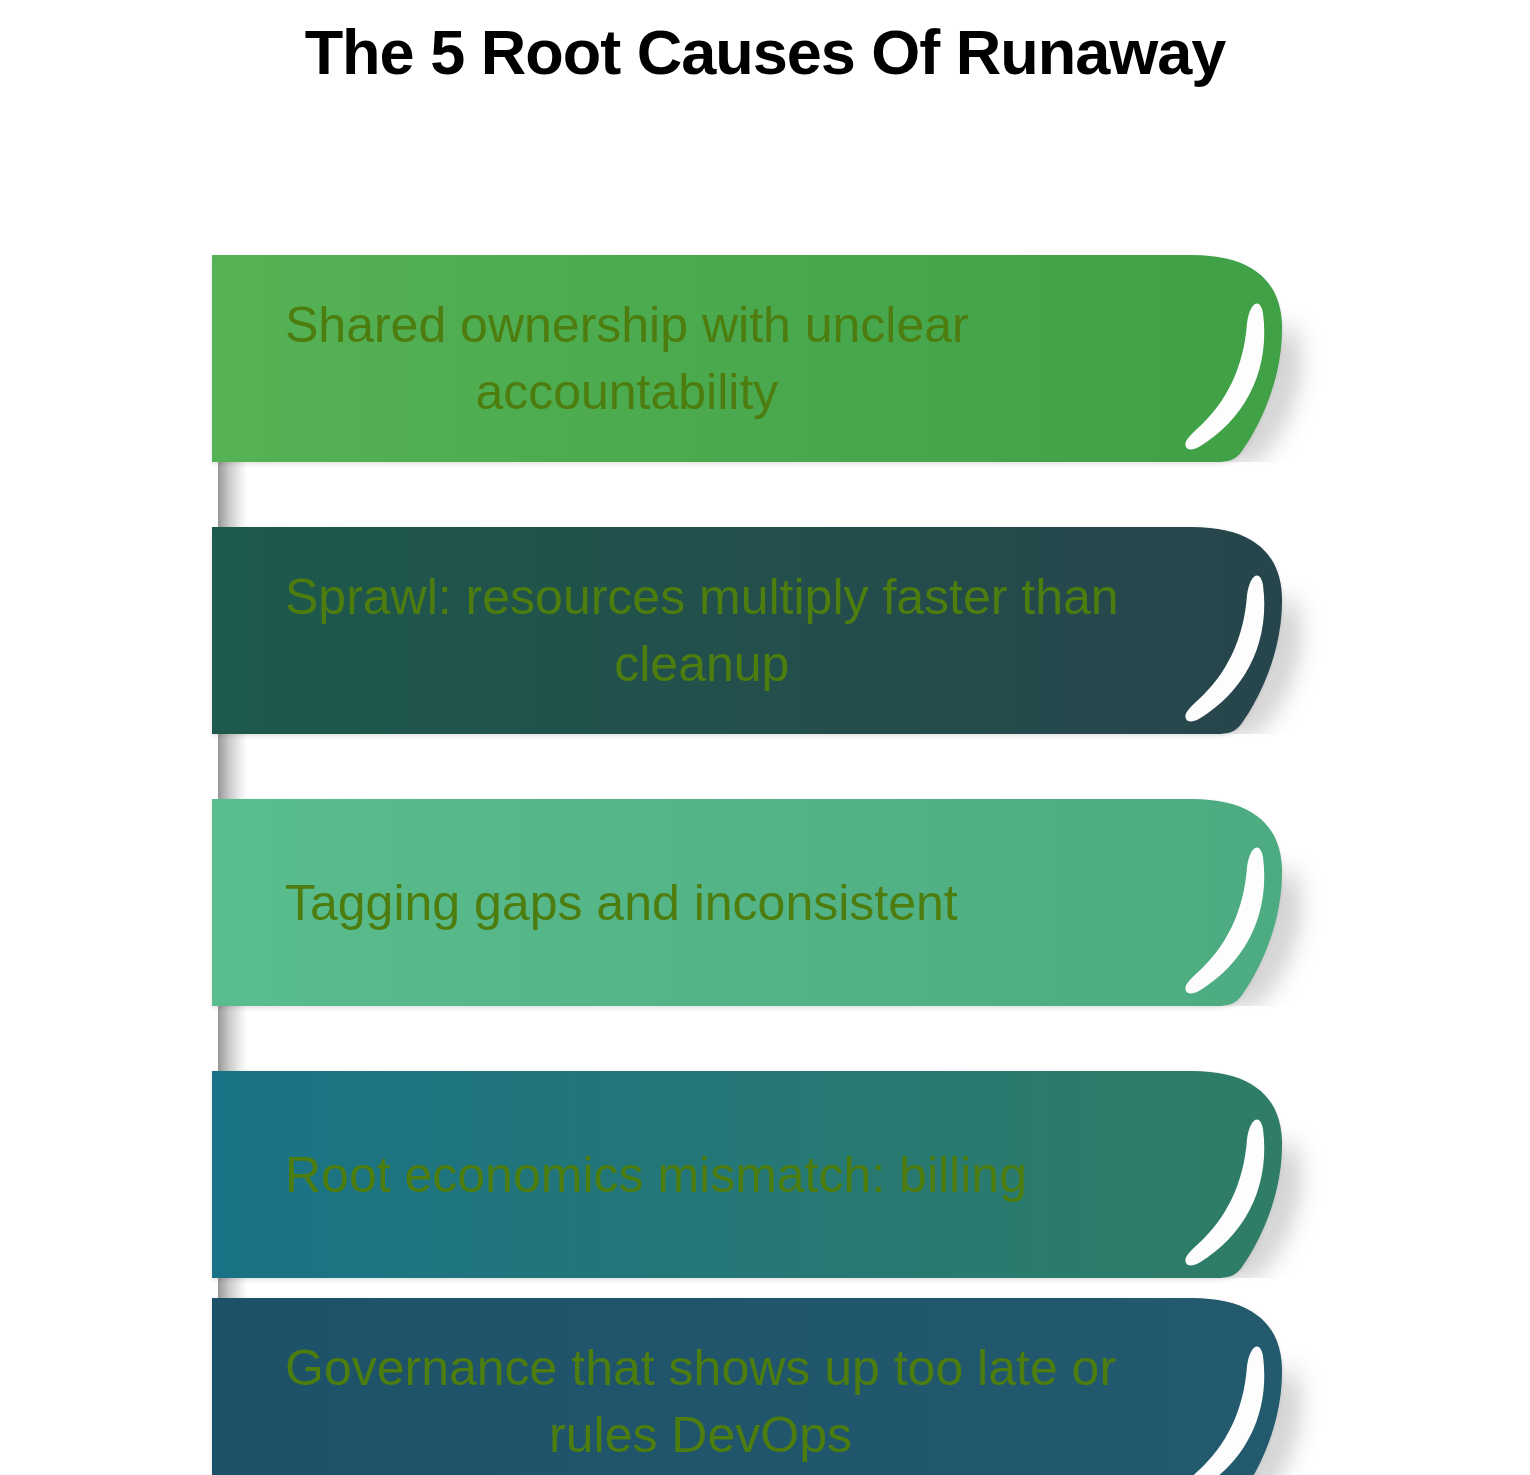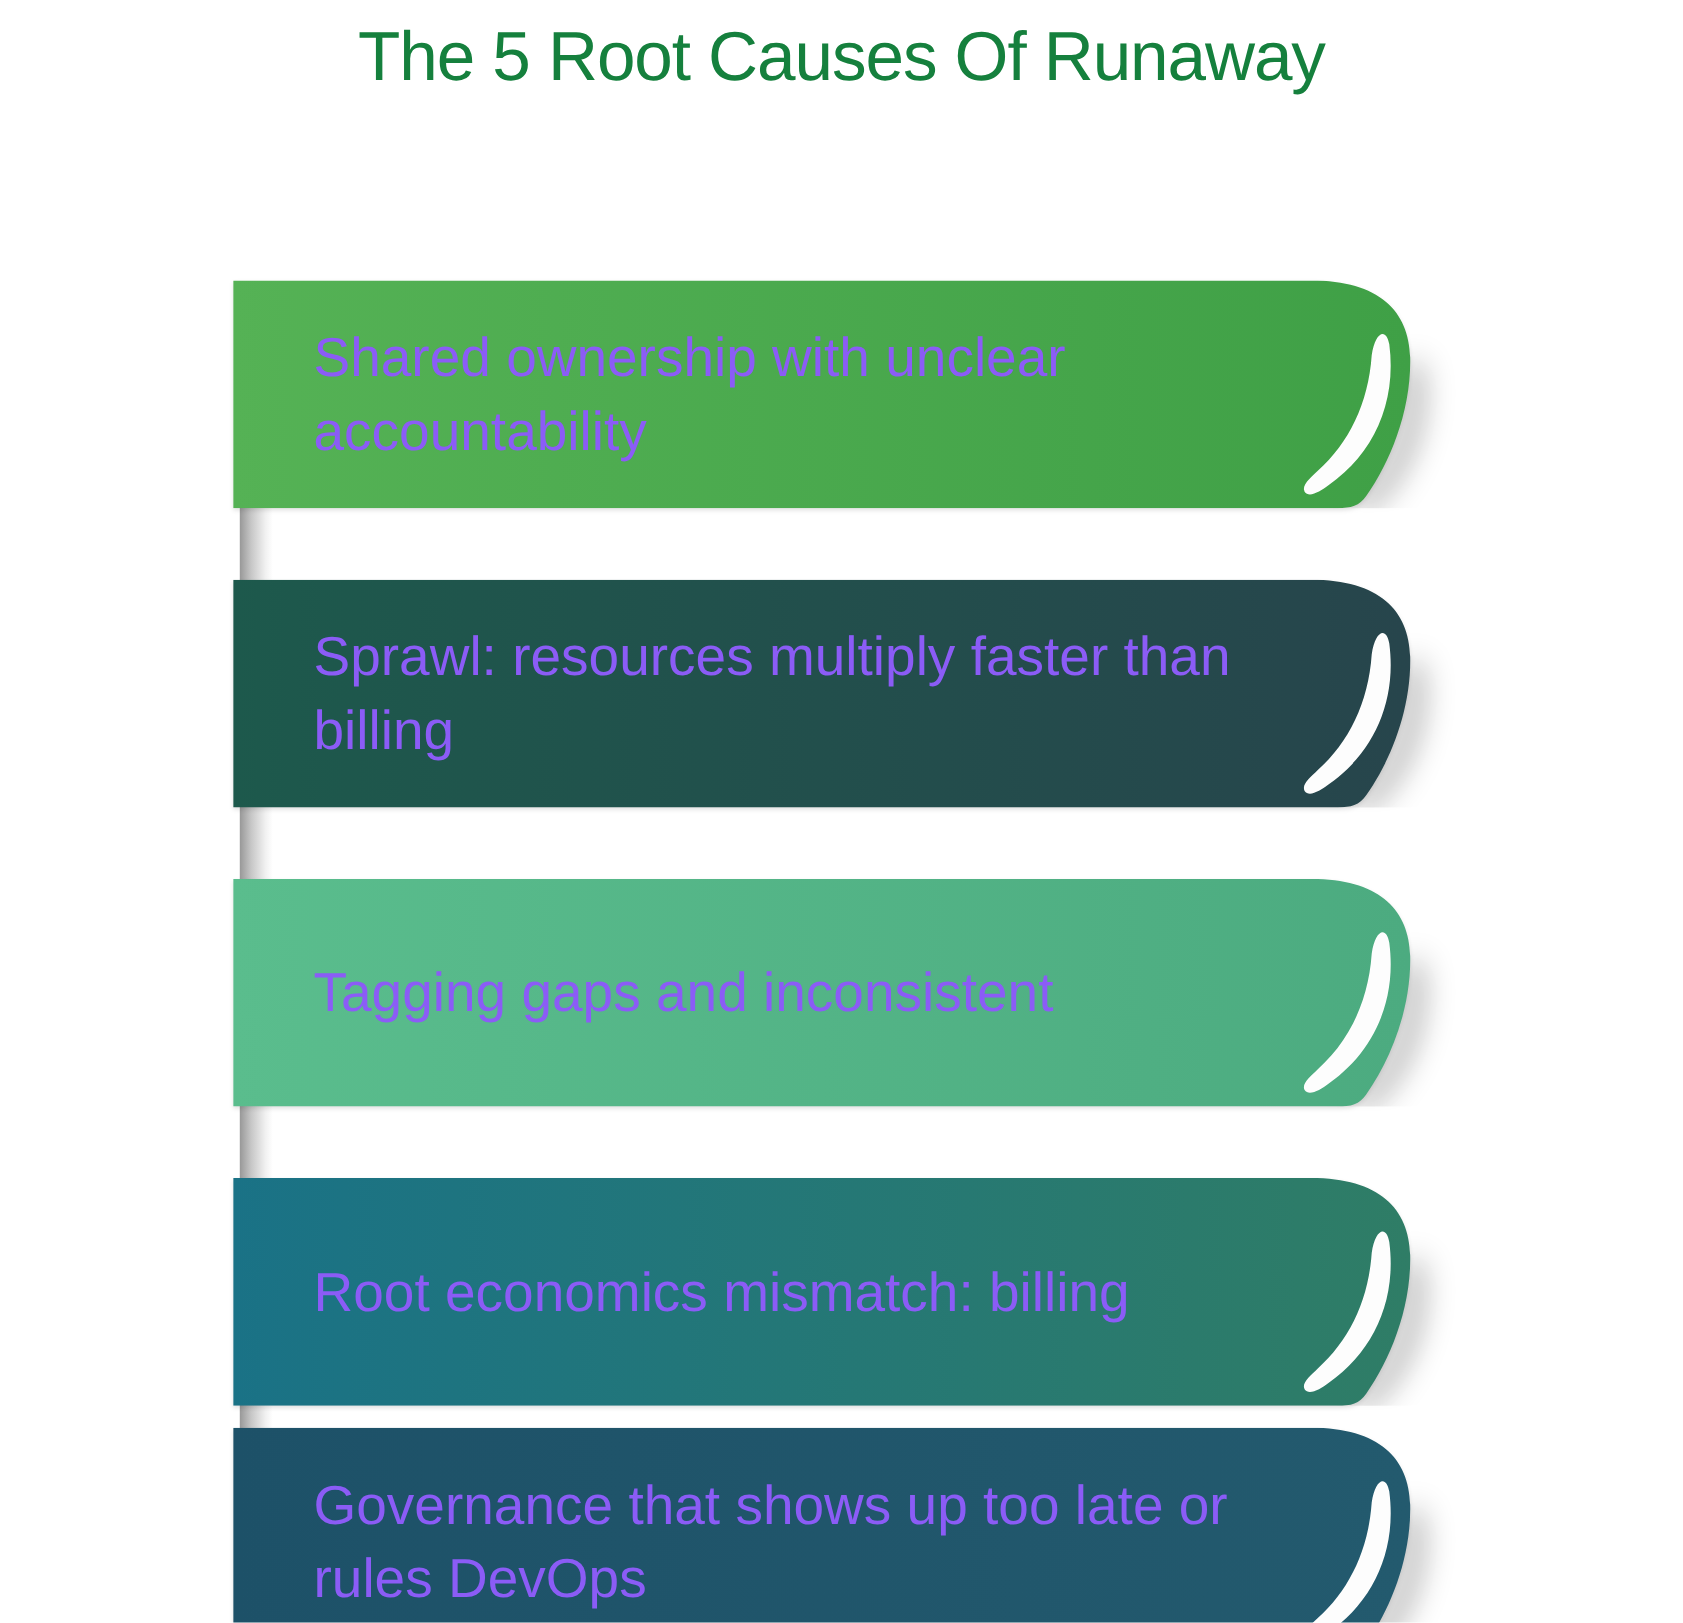--- a/index.html
+++ b/index.html
@@ -4,35 +4,35 @@
 <style>
   html,body{margin:0;padding:0;}
   body{
     width:1530px;height:1475px;background:#ffffff;overflow:hidden;
     font-family:"Liberation Sans",sans-serif;
     position:relative;
   }
   .canvas{position:absolute;inset:0;width:1530px;height:1475px;}
   .title{
     position:absolute;top:12px;left:0;width:1530px;
-    text-align:center;font-weight:400;font-size:63px;line-height:80px;
-    color:#15803d;letter-spacing:-1px;
+    text-align:center;font-weight:700;font-size:63px;line-height:80px;
+    color:#000000;letter-spacing:-1px;
   }
   .spine{
     position:absolute;left:218px;top:258px;width:30px;height:1196px;
     background:linear-gradient(90deg,#989898 0%,#c7c7c7 35%,#f1f1f1 78%,#ffffff 100%);
   }
   .rows{position:absolute;left:212px;top:255px;width:1180px;}
   .row{position:relative;width:1180px;height:207px;}
   .row + .row{margin-top:65px;}
   .row:last-child{margin-top:20px;}
   .ribbon-svg{position:absolute;left:0;top:0;filter:drop-shadow(0 2px 2px rgba(0,0,0,0.12));}
   .row-text{
     position:absolute;left:73px;top:50%;transform:translateY(-50%);
-    color:#8b5cf6;font-size:50px;line-height:67px;font-weight:400;
+    color:#4d7c0f;font-size:50px;line-height:67px;font-weight:400;text-align:center;
   }
   .row-text .line{white-space:nowrap;}
 </style>
 </head>
 <body>
 
 <div class="canvas">
 
   <div class="title">
     <div>The 5 Root Causes Of Runaway</div>
@@ -73,21 +73,21 @@
           <filter id="b1" x="-60%" y="-60%" width="260%" height="260%">
               <feGaussianBlur stdDeviation="14"></feGaussianBlur>
             </filter>
         </defs>
         <path filter="url(#b1)" fill="#000000" opacity="0.25" d="M1060,80 C1068,130 1048,178 1008,204 L1030,212 C1075,180 1092,120 1080,70 Z"></path>
         <path fill="url(#g1)" d="M0,0 L980,0 C1042,0 1069,28 1070,70 C1071,118 1052,165 1030,196 C1024,205 1016,207 1004,207 L0,207 Z"></path>
         <path fill="#fdfdfd" d="M1051,58 C1058,112 1036,158 996,186 C988,192 978,198 974,192 C971,186 979,180 986,173 C1014,148 1032,112 1035,68 C1038,47 1048,42 1051,58 Z"></path>
       </svg>
       <div class="row-text">
         <div class="line">Sprawl: resources multiply faster than</div>
-        <div class="line">billing</div>
+        <div class="line">cleanup</div>
       </div>
     </div>
 
     <div class="row">
       <svg class="ribbon-svg" width="1180" height="207" viewBox="0 0 1180 207">
         <defs>
           <linearGradient id="g2" x1="0" y1="0" x2="1" y2="0">
             <stop offset="0" stop-color="#5abd8d"></stop>
             <stop offset="1" stop-color="#4cab80"></stop>
           </linearGradient>

